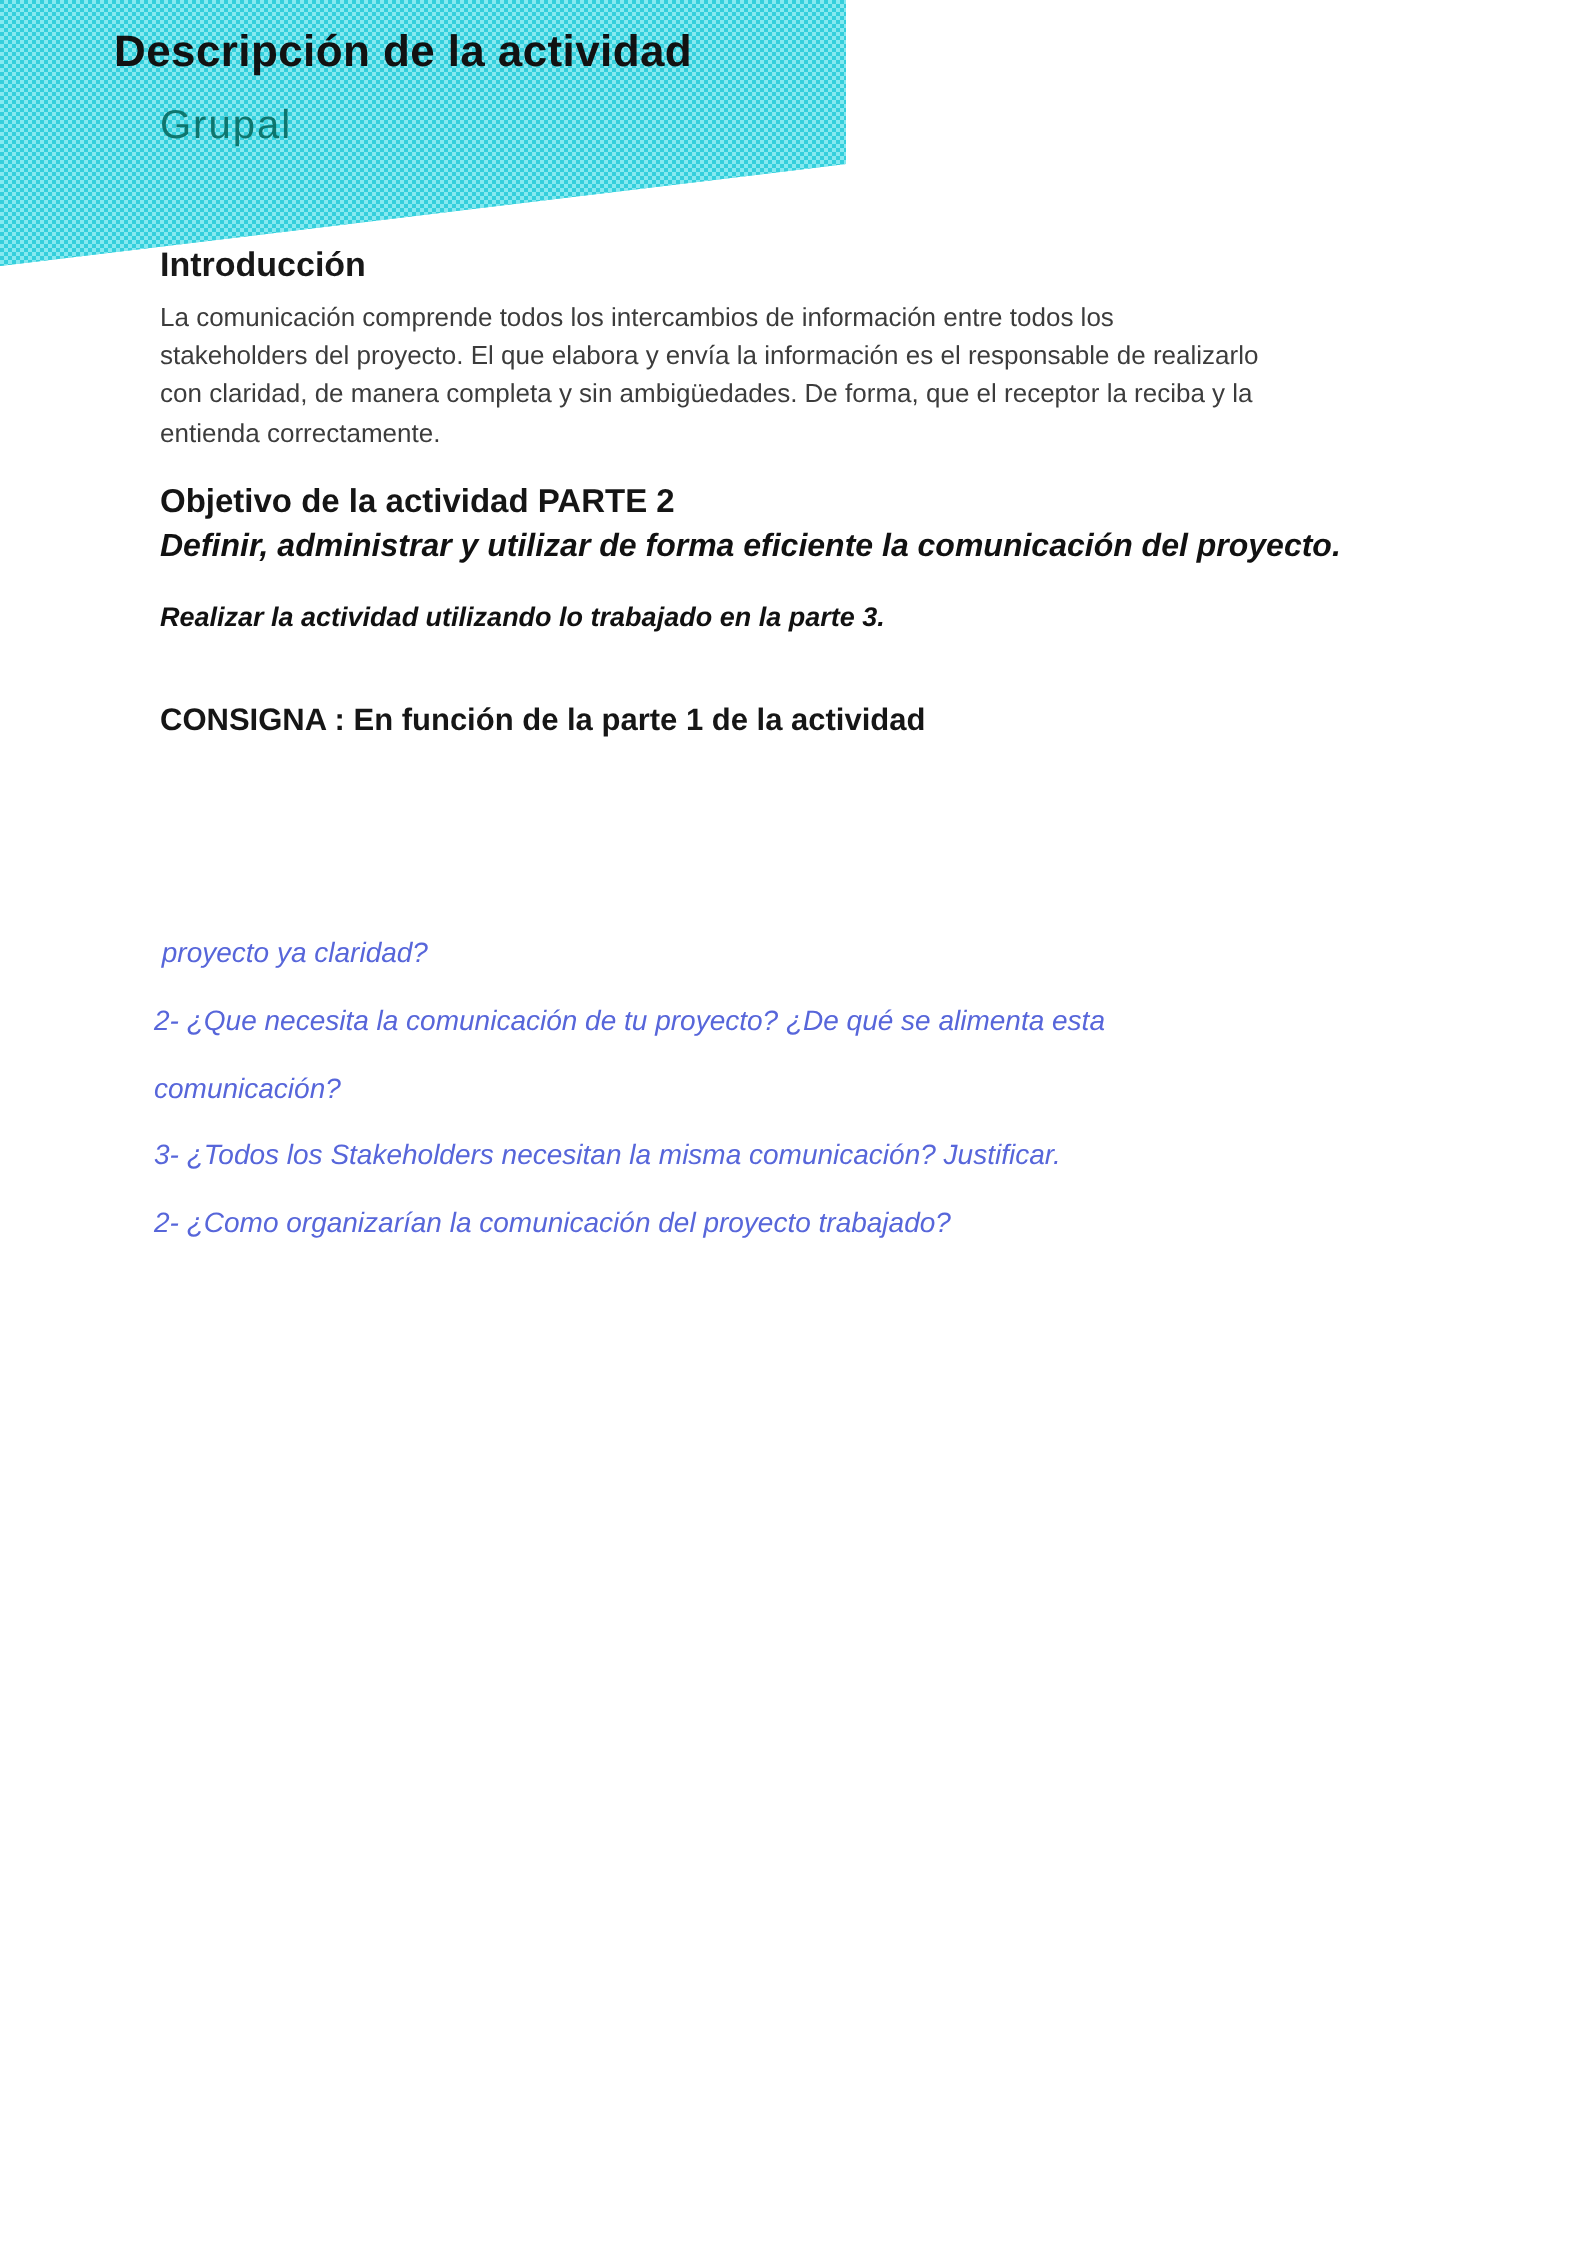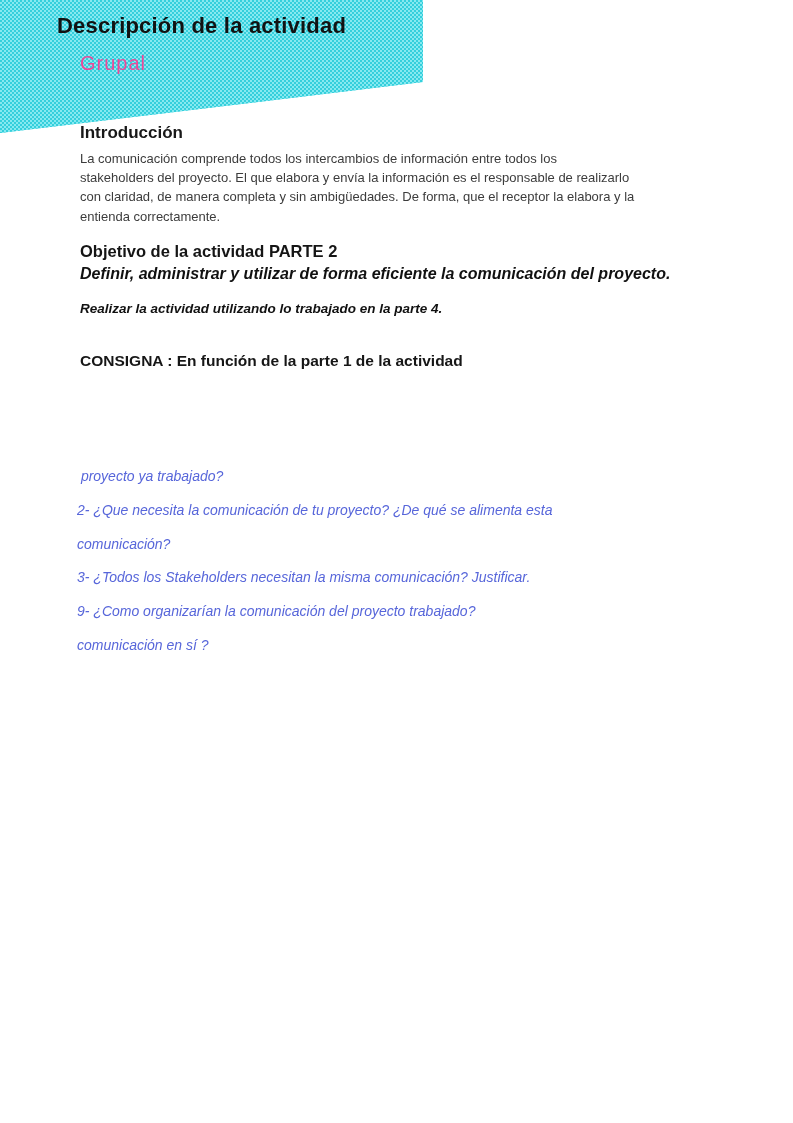--- a/index.html
+++ b/index.html
@@ -35,21 +35,21 @@
     font-size: 22px;
     font-weight: bold;
     letter-spacing: 0.2px;
     color: #121212;
   }
   .header-subtitle {
     position: absolute;
     left: 80px; top: 52px;
     font-size: 20px;
     letter-spacing: 1px;
-    color: #ec4899;
+    color: #0f766e;
   }
   .intro-heading {
     position: absolute;
     left: 80px; top: 123px;
     font-size: 17px;
     font-weight: bold;
     color: #181818;
   }
   .intro-body {
     position: absolute;
@@ -120,36 +120,35 @@
 
   <div class="header-shape teal-fill"></div>
 
   <div class="header-title">Descripción de la actividad</div>
   <div class="header-subtitle">Grupal</div>
 
   <div class="intro-heading">Introducción</div>
   <div class="intro-body">
     <div>La comunicación comprende todos los intercambios de información entre todos los</div>
     <div>stakeholders del proyecto. El que elabora y envía la información es el responsable de realizarlo</div>
-    <div>con claridad, de manera completa y sin ambigüedades. De forma, que el receptor la elabora y la</div>
+    <div>con claridad, de manera completa y sin ambigüedades. De forma, que el receptor la reciba y la</div>
     <div>entienda correctamente.</div>
   </div>
 
   <div class="objective-heading">Objetivo de la actividad PARTE 2</div>
   <div class="objective-line1">Definir, administrar y utilizar de forma eficiente la comunicación del proyecto.</div>
-  <div class="objective-line2">Realizar la actividad utilizando lo trabajado en la parte 4.</div>
+  <div class="objective-line2">Realizar la actividad utilizando lo trabajado en la parte 3.</div>
 
   <div class="consigna-heading">CONSIGNA : En función de la parte 1 de la actividad</div>
 
   <div class="questions">
-    <div class="q-line"> proyecto ya trabajado?</div>
+    <div class="q-line"> proyecto ya claridad?</div>
     <div class="q-line">2- ¿Que necesita la comunicación de tu proyecto? ¿De qué se alimenta esta</div>
     <div class="q-line">comunicación?</div>
     <div class="q-line">3- ¿Todos los Stakeholders necesitan la misma comunicación? Justificar.</div>
-    <div class="q-line">9- ¿Como organizarían la comunicación del proyecto trabajado?</div>
-    <div class="q-line">comunicación en sí ?</div>
+    <div class="q-line">2- ¿Como organizarían la comunicación del proyecto trabajado?</div>
   </div>
 
   <div class="bottom-shape teal-fill"></div>
   <div class="page-number">1</div>
   <div class="bottom-bar"></div>
 
 </div>
 
 </body></html>

